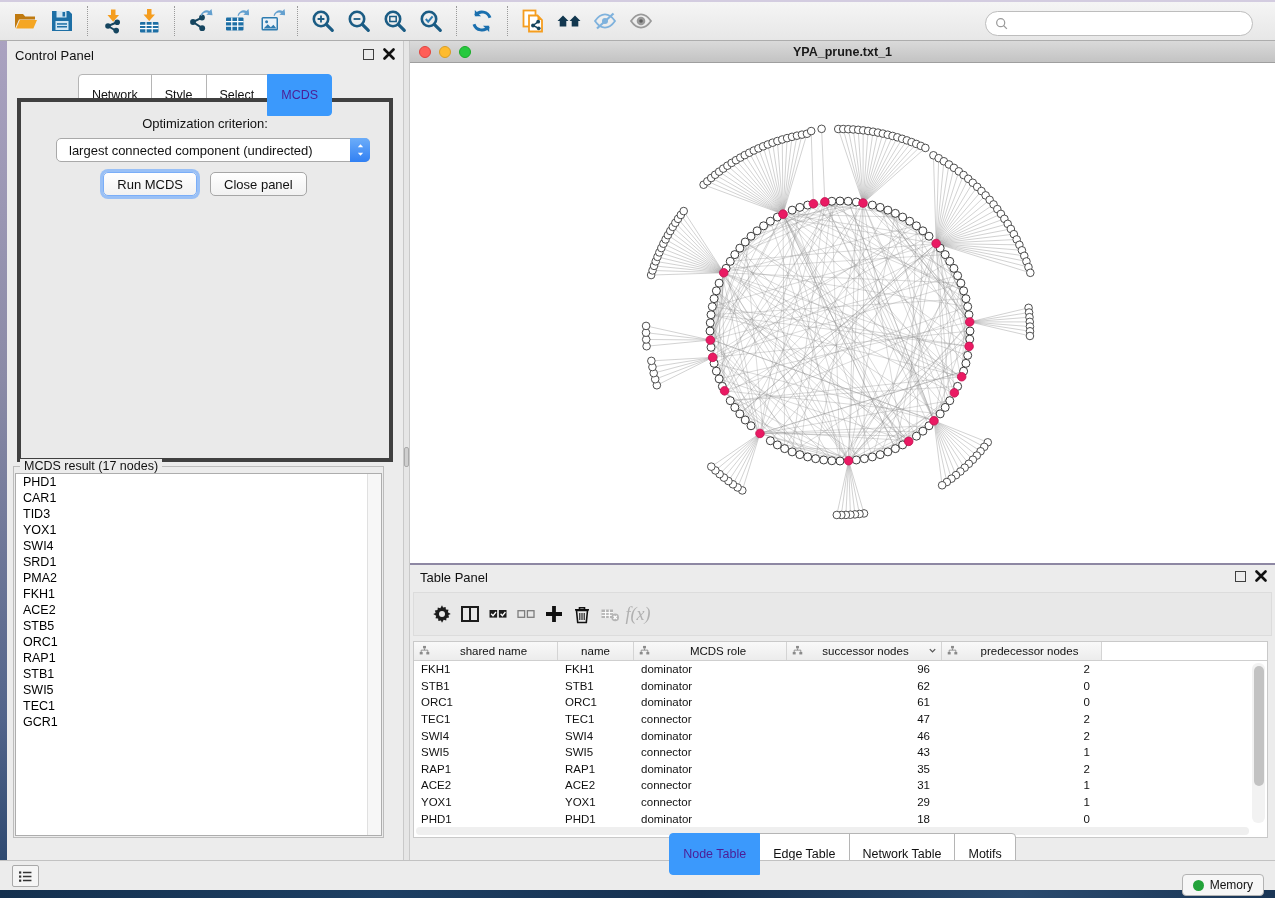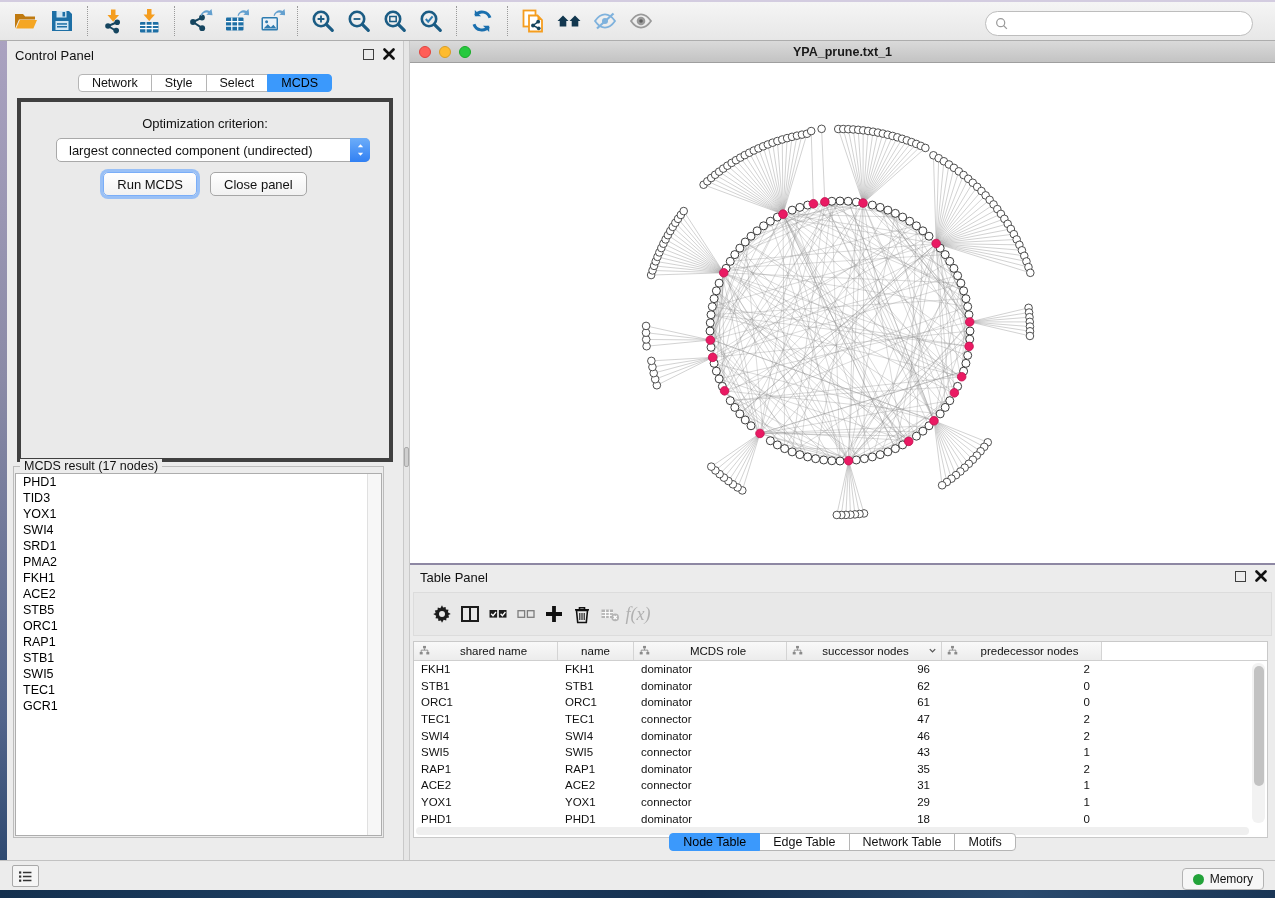--- a/index.html
+++ b/index.html
@@ -32,24 +32,24 @@
   #control-panel { left:7px; top:41px; width:396px; height:819px; background:#ececec; }
   .cp-header { position:absolute; left:0; top:0; width:100%; height:28px; }
   .cp-title { position:absolute; left:8px; top:7px; font-size:13px; color:#111; }
   .panel-icons { position:absolute; right:8px; top:7px; display:flex; gap:9px; align-items:center; }
   .float-icon { width:11px; height:11px; border:1.5px solid #3f3f3f; background:transparent; }
   .close-x { width:12px; height:12px; }
 
   .seg-tabs { display:flex; justify-content:center; position:absolute; }
   #cp-tabs { left:0; top:33px; width:100%; }
   .seg-btn { font-size:12.5px; color:#111; background:#fff; border:1px solid #b5b5b5;
-    padding:1px 13px; margin-left:-1px; position:relative; }
+    padding:13px 13px; margin-left:-1px; position:relative; }
   .seg-btn:first-child { border-radius:4px 0 0 4px; margin-left:0; }
   .seg-btn:last-child { border-radius:0 4px 4px 0; }
-  .seg-btn.active { background:#3b99fc; border-color:#3b99fc; color:#000000; z-index:2;text-align:center; }
+  .seg-btn.active { background:#3b99fc; border-color:#3b99fc; color:#4c1d95; z-index:2;text-align:center; }
 
   #mcds-panel { left:10px; top:57px; width:376px; height:364px;
     background:#eaeaea; border:4px solid #404040; }
   #opt-label { position:absolute; left:0; top:14px; width:100%; text-align:center;
     font-size:13px; color:#111; }
   #opt-dropdown { position:absolute; left:35px; top:36px; width:314px; height:24px;
     background:#fff; border:1px solid #a9a9a9; border-radius:5px; display:flex; align-items:center; }
   #opt-value { font-size:13px; color:#111; padding-left:12px; flex:1; white-space:nowrap; }
   #opt-stepper { width:20px; height:24px; margin-right:-1px; border-radius:0 5px 5px 0;
     background:linear-gradient(#6cadf9,#3180f3); display:flex; align-items:center; justify-content:center; }
@@ -117,21 +117,21 @@
   #hscroll { position:absolute; left:2px; bottom:2px; right:18px; height:8px; background:#efefef; border-radius:4px; }
 
   #tp-tabs { left:0; top:268px; width:100%; }
 
   
   #status-bar { left:0; top:860px; width:1275px; height:30px; background:#ececec;
     border-top:1px solid #c2c2c2; }
   #list-btn { position:absolute; left:12px; top:4px; width:27px; height:22px;
     background:#f5f5f5; border:1px solid #a9a9a9; border-radius:2px;
     display:flex; align-items:center; justify-content:center; }
-  #memory-btn { position:absolute; right:11px; top:7px; height:22px; padding:8px 10px;
+  #memory-btn { position:absolute; right:11px; top:13px; height:22px; padding:8px 10px;
     background:#f6f6f6; border:1px solid #b3b3b3; border-radius:4px;
     display:flex; align-items:center; gap:6px; }
   #memory-dot { width:11px; height:11px; border-radius:50%; }
   #memory-label { font-size:12px; color:#111; }
 </style>
 </head>
 <body>
 
 <div class="abs" id="wall-top"></div>
 
@@ -311,20 +311,21 @@
       <div class="mac-btn focused">Run MCDS</div>
       <div class="mac-btn">Close panel</div>
     </div>
   </div>
 
   <div id="result-box">
     <div id="result-legend">MCDS result (17 nodes)</div>
     <div id="result-list">
       <div id="result-items">
           <div class="mcds-item">PHD1</div>
+          <div class="mcds-item">CAR1</div>
           <div class="mcds-item">TID3</div>
           <div class="mcds-item">YOX1</div>
           <div class="mcds-item">SWI4</div>
           <div class="mcds-item">SRD1</div>
           <div class="mcds-item">PMA2</div>
           <div class="mcds-item">FKH1</div>
           <div class="mcds-item">ACE2</div>
           <div class="mcds-item">STB5</div>
           <div class="mcds-item">ORC1</div>
           <div class="mcds-item">RAP1</div>

